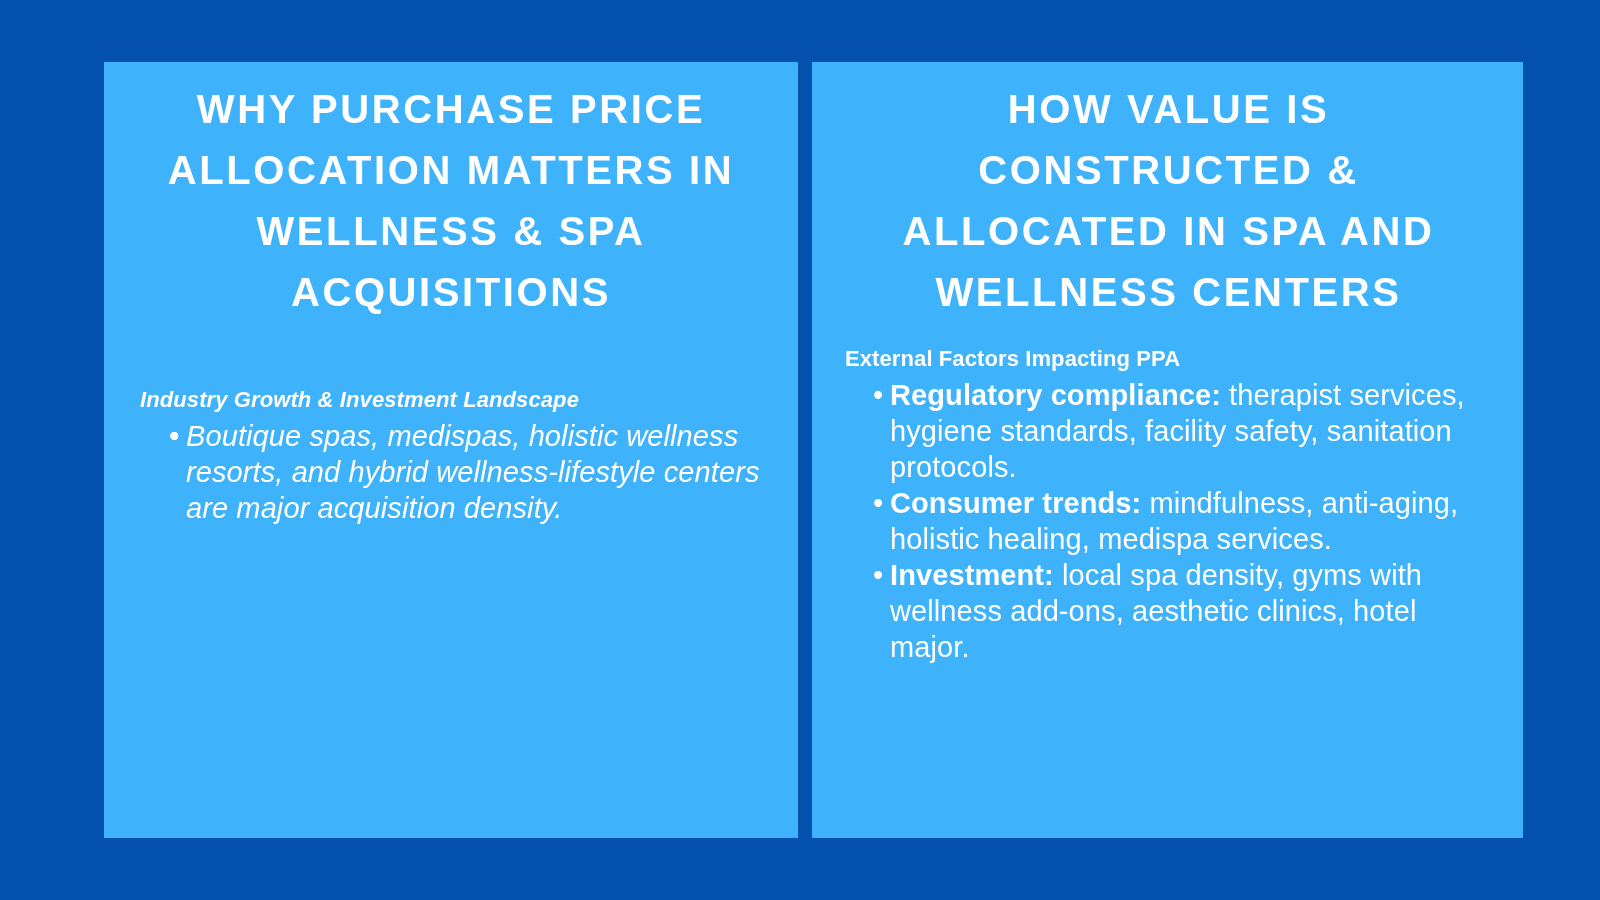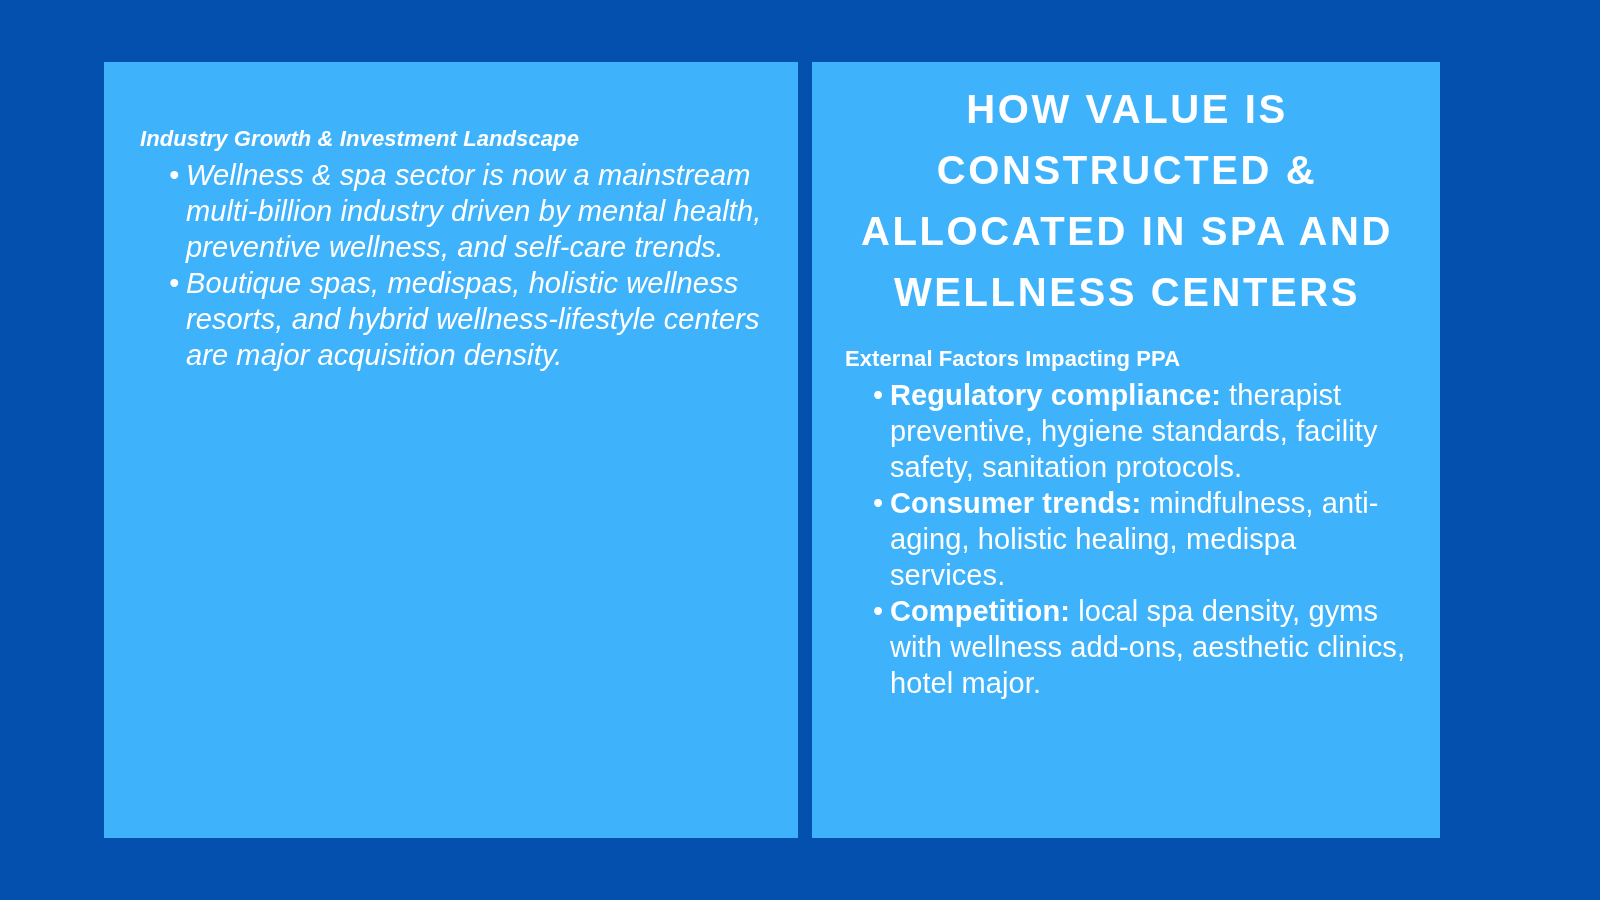--- a/index.html
+++ b/index.html
@@ -40,21 +40,21 @@
   }
 
   .panel-left {
     left: 104px;
     width: 694px;
     padding: 0 32px 0 32px;
   }
 
   .panel-right {
     left: 812px;
-    width: 628px;
+    width: 711px;
     padding: 0 28px 0 30px;
   }
 
   .panel-title {
     margin: 0;
     padding-top: 17px;
     text-align: center;
     color: #FFFFFF;
     font-family: "Liberation Sans", sans-serif;
     font-weight: bold;
@@ -135,50 +135,51 @@
     margin-top: 40px;
   }
 </style>
 </head>
 <body>
 
 <div class="slide">
   <div class="panels">
 
     <section class="panel panel-left">
+      <h1 class="panel-title">WHY PURCHASE PRICE ALLOCATION MATTERS IN WELLNESS &amp; SPA ACQUISITIONS</h1>
       <div class="panel-body">
         <h2 class="section-heading">Industry Growth &amp; Investment Landscape</h2>
         <ul class="bullet-list">
           <li class="bullet-item">
             <span class="dot">•</span>
-            <span class="lead-in"></span><span>Wellness &amp; spa sector is now a mainstream multi-billion industry driven by mental health, preventive wellness, and self-care trends.</span>
+            <span class="lead-in"></span>
           </li>
           <li class="bullet-item">
             <span class="dot">•</span>
             <span class="lead-in"></span><span>Boutique spas, medispas, holistic wellness resorts, and hybrid wellness-lifestyle centers are major acquisition density.</span>
           </li>
         </ul>
       </div>
     </section>
 
     <section class="panel panel-right">
       <h1 class="panel-title">HOW VALUE IS CONSTRUCTED &amp; ALLOCATED IN SPA AND WELLNESS CENTERS</h1>
       <div class="panel-body">
         <h2 class="section-heading">External Factors Impacting PPA</h2>
         <ul class="bullet-list">
           <li class="bullet-item">
             <span class="dot">•</span>
-            <span class="lead-in">Regulatory compliance:</span><span> therapist preventive, hygiene standards, facility safety, sanitation protocols.</span>
+            <span class="lead-in">Regulatory compliance:</span><span> therapist services, hygiene standards, facility safety, sanitation protocols.</span>
           </li>
           <li class="bullet-item">
             <span class="dot">•</span>
             <span class="lead-in">Consumer trends:</span><span> mindfulness, anti-aging, holistic healing, medispa services.</span>
           </li>
           <li class="bullet-item">
             <span class="dot">•</span>
-            <span class="lead-in">Competition:</span><span> local spa density, gyms with wellness add-ons, aesthetic clinics, hotel major.</span>
+            <span class="lead-in">Investment:</span><span> local spa density, gyms with wellness add-ons, aesthetic clinics, hotel major.</span>
           </li>
         </ul>
       </div>
     </section>
 
   </div>
 </div>
 
 </body></html>

